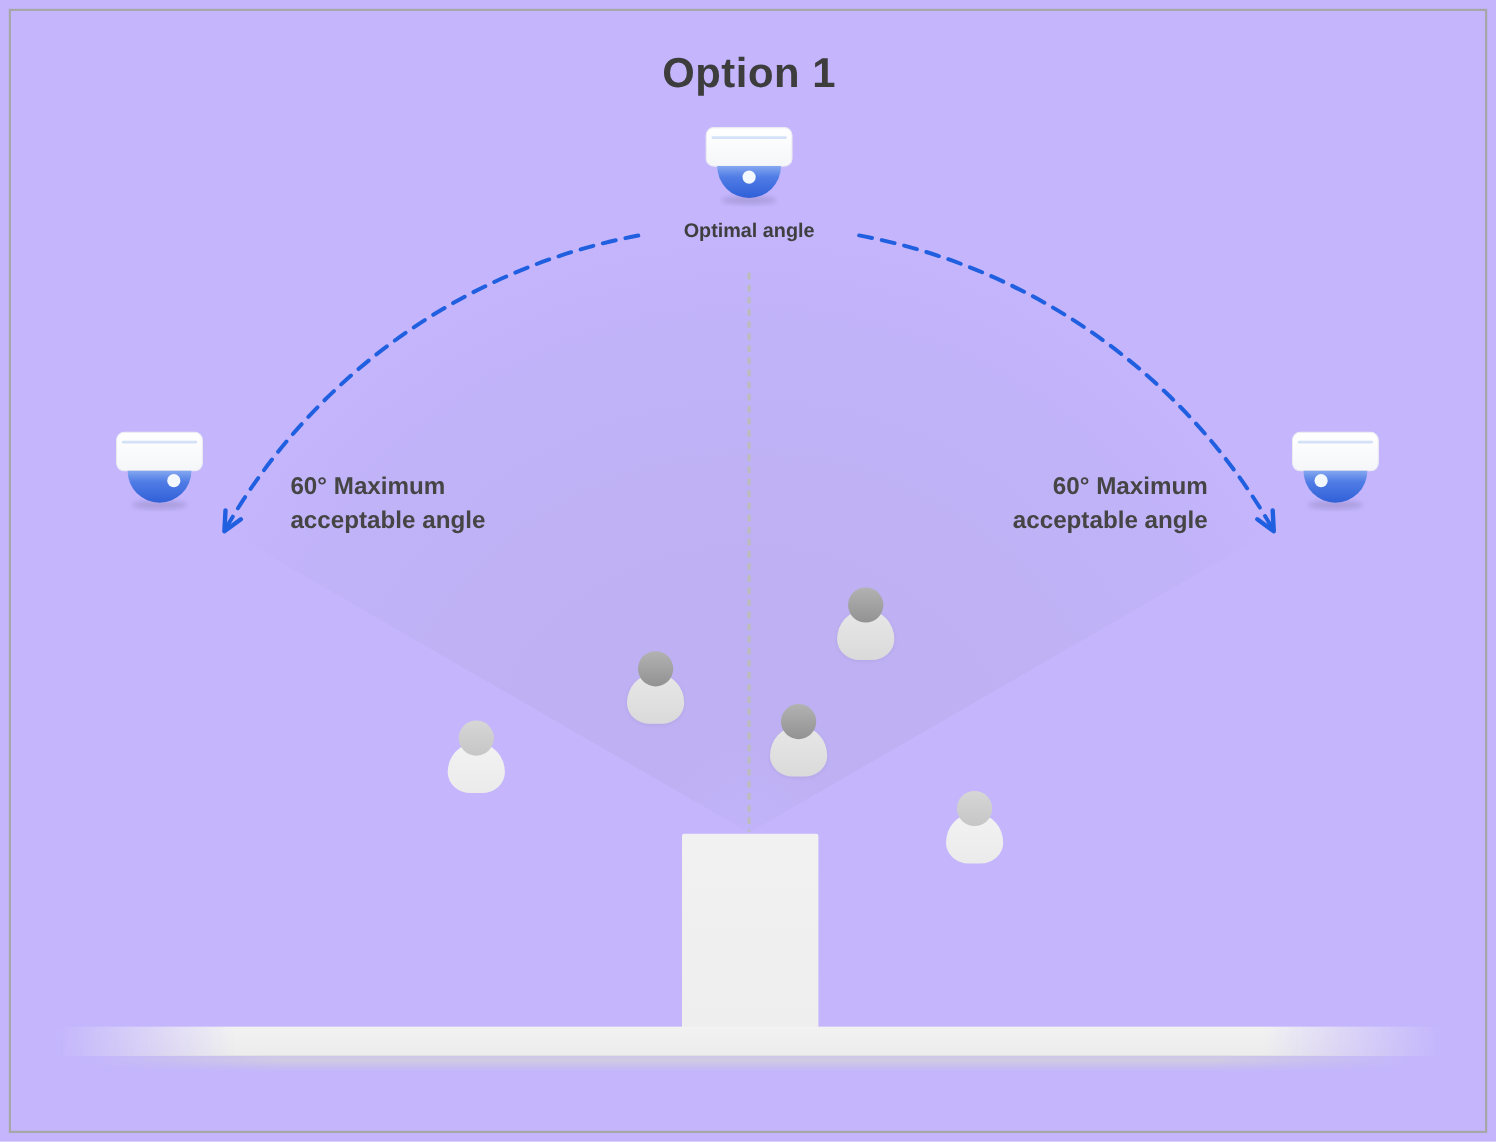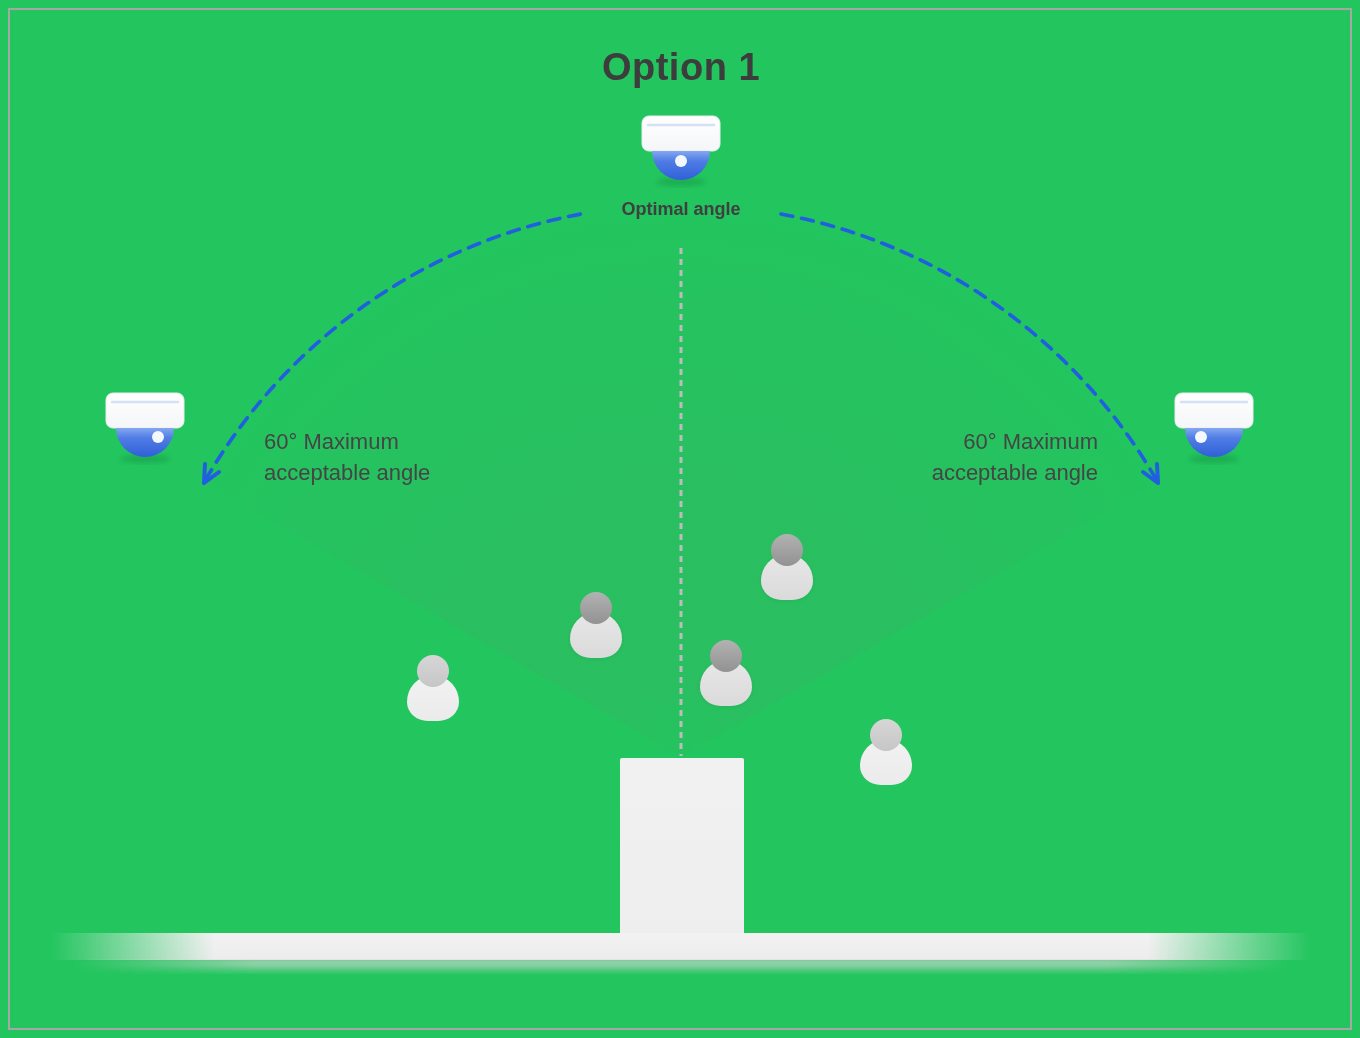--- a/index.html
+++ b/index.html
@@ -1,21 +1,21 @@
 <!DOCTYPE html>
 <html><head>
 <meta charset="utf-8">
 <style>
   * { box-sizing: border-box; }
   html, body { margin: 0; padding: 0; background: #ffffff; }
   .page {
     position: relative;
     width: 1360px;
     height: 1038px;
-    background: #22c55e;
+    background: #c4b5fd;
     font-family: "Liberation Sans", "DejaVu Sans", sans-serif;
     overflow: hidden;
   }
   .frame {
     position: absolute;
     inset: 8px;
     border: 2px solid #a7a7a7;
     pointer-events: none;
   }
   .layer-svg {
@@ -36,21 +36,21 @@
     position: absolute;
     transform: translateX(-50%);
     font-size: 18px;
     font-weight: 700;
     color: #3f3f3f;
     white-space: nowrap;
   }
   .angle-label {
     position: absolute;
     font-size: 22px;
-    font-weight: 400;
+    font-weight: 700;
     color: #454545;
     line-height: 31px;
     white-space: nowrap;
   }
   .angle-label.left  { text-align: left; }
   .angle-label.right { text-align: right; }
   .camera {
     position: absolute;
     width: 88px;
     height: 74px;

